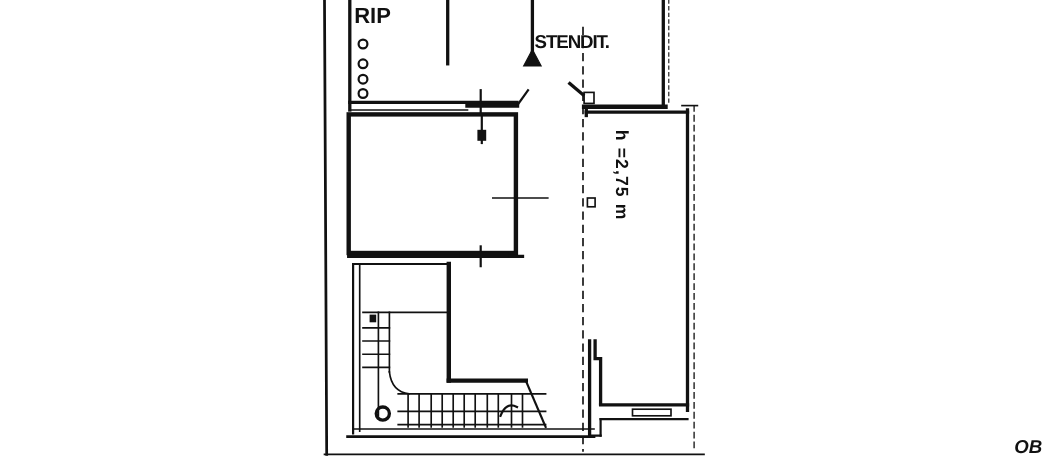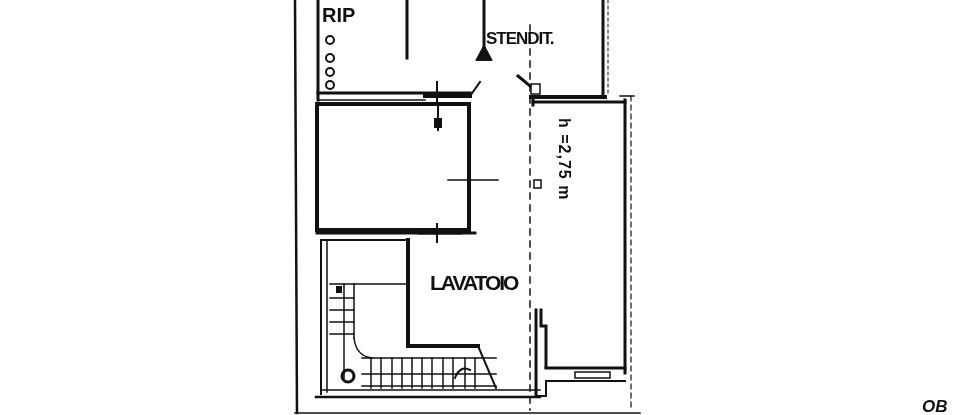--- a/index.html
+++ b/index.html
@@ -99,16 +99,15 @@
       <line x1="475" y1="358" x2="475" y2="388" stroke-width="1.5"></line>
       <path d="M478 346 L496 388" stroke-width="2"></path>
       <circle cx="348" cy="376" r="6" stroke-width="3"></circle>
       <rect x="336" y="286" width="6" height="7" fill="#111" stroke="none"></rect>
       <path d="M455 378 Q460 365 470 370" stroke-width="2"></path>
     </g>
   </svg>
 
   <div class="lbl lbl-rip">RIP</div>
   <div class="lbl lbl-stendit">STENDIT.</div>
-  <div class="lbl lbl-lavatoio">LAVATOIO</div>
   <div class="lbl lbl-height">h =2,75 m</div>
   <div class="lbl lbl-ob">OB</div>
 </div>
 
 </body></html>

